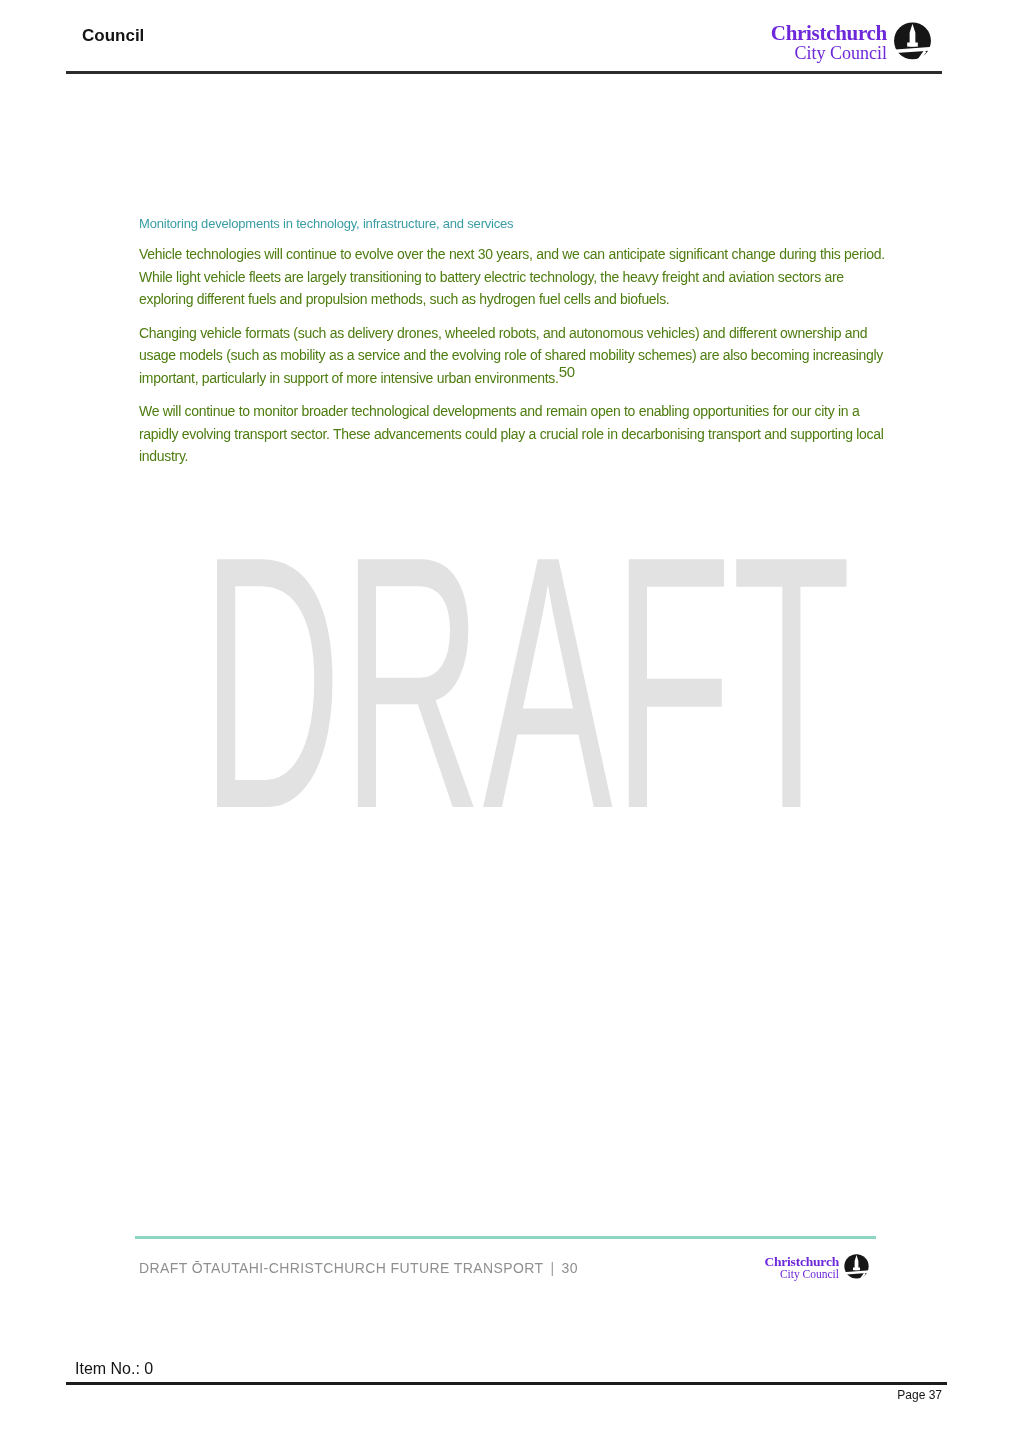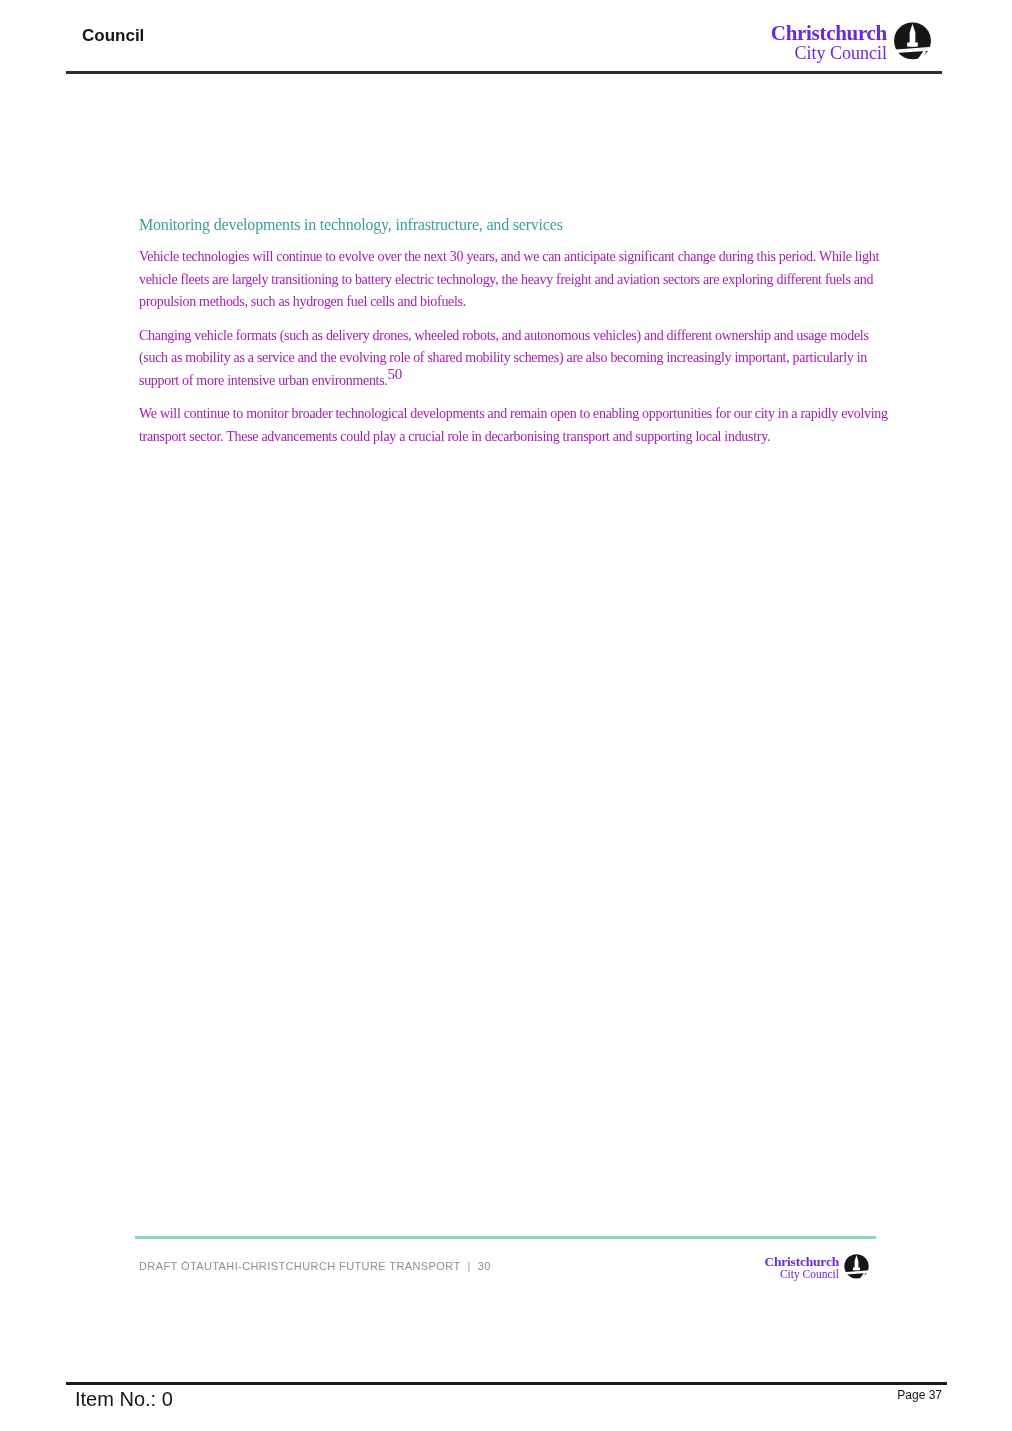--- a/index.html
+++ b/index.html
@@ -28,67 +28,65 @@
 
   .rule-header {
     position:absolute; left:66px; top:71px;
     width:876px; height:3px; background:#2d2d2d;
   }
 
   
   .content { position:absolute; left:139px; top:216px; width:756px; }
   .content-heading {
     margin:0 0 12px 0;
-    font-size:16px; font-weight:400;
+    font-size:13px; font-weight:400;
     color:#3A9CA5;
     letter-spacing:-0.2px;
-    font-family:Liberation Serif, serif;
   }
   .content p {
     margin:0 0 11px 0;
     font-size:14px; line-height:22.5px;
     letter-spacing:-0.3px;
-    color:#a21caf;
-    font-family:Liberation Serif, serif;
+    color:#4d7c0f;
   }
   .content sup { font-size:15px; line-height:0; }
 
   
   .watermark { position:absolute; left:198px; top:548px; }
   .watermark svg text {
     font-family:"Liberation Sans", sans-serif;
     font-weight:400;
     fill:#E2E2E2;
   }
 
   
   .rule-footer {
     position:absolute; left:135px; top:1236px;
     width:741px; height:3px; background:#8CD7C3;
   }
   .footer-text {
     position:absolute; left:139px; top:1260px;
-    font-size:11px; letter-spacing:0.4px;
+    font-size:14px; letter-spacing:0.4px;
     color:#8F8F8F; white-space:nowrap;text-align:right;
   }
   .footer-text .footer-divider { margin:0 7px; color:#9c9c9c; }
 
   .brand-footer { top:1254px; right:142px; gap:4px; }
   .brand-footer .brand-line1 { font-size:13.5px; font-weight:700; letter-spacing:-0.2px; }
   .brand-footer .brand-line2 { font-size:11.5px; font-weight:400; }
   .brand-footer .brand-icon svg { width:27px; height:27px; display:block; }
 
   
   .rule-bottom {
     position:absolute; left:66px; top:1382px;
     width:881px; height:3px; background:#1c1c1c;
   }
   .bottom-left {
-    position:absolute; left:75px; top:1388px;
-    font-size:20px; color:#141414;
+    position:absolute; left:75px; top:1360px;
+    font-size:16px; color:#141414;
   }
   .bottom-right {
     position:absolute; right:70px; top:1388px;
     font-size:12px; color:#141414;
   }
 </style>
 </head>
 <body>
 
 <div class="page">
@@ -116,20 +114,25 @@
   <div class="content">
     <h2 class="content-heading">Monitoring developments in technology, infrastructure, and services</h2>
 
     <p><span>Vehicle technologies will continue to evolve over the next 30 years, and we can anticipate significant change during this period. While light vehicle fleets are largely transitioning to battery electric technology, the heavy freight and aviation sectors are exploring different fuels and propulsion methods, such as hydrogen fuel cells and biofuels.</span><sup></sup></p>
 
     <p><span>Changing vehicle formats (such as delivery drones, wheeled robots, and autonomous vehicles) and different ownership and usage models (such as mobility as a service and the evolving role of shared mobility schemes) are also becoming increasingly important, particularly in support of more intensive urban environments.</span><sup>50</sup></p>
 
     <p><span>We will continue to monitor broader technological developments and remain open to enabling opportunities for our city in a rapidly evolving transport sector. These advancements could play a crucial role in decarbonising transport and supporting local industry.</span><sup></sup></p>
   </div>
 
+  <div class="watermark">
+    <svg width="656" height="264" viewBox="0 0 656 264" aria-hidden="true">
+      <text x="328" y="259" text-anchor="middle" font-size="360" textLength="650" lengthAdjust="spacingAndGlyphs">DRAFT</text>
+    </svg>
+  </div>
 
   <div class="rule-footer"></div>
 
   <div class="footer-text">
     <span>DRAFT ŌTAUTAHI-CHRISTCHURCH FUTURE TRANSPORT</span><span class="footer-divider">|</span><span>30</span>
   </div>
 
   <div class="brand brand-footer">
     <div class="brand-text">
       <div class="brand-line1">Christchurch</div>

